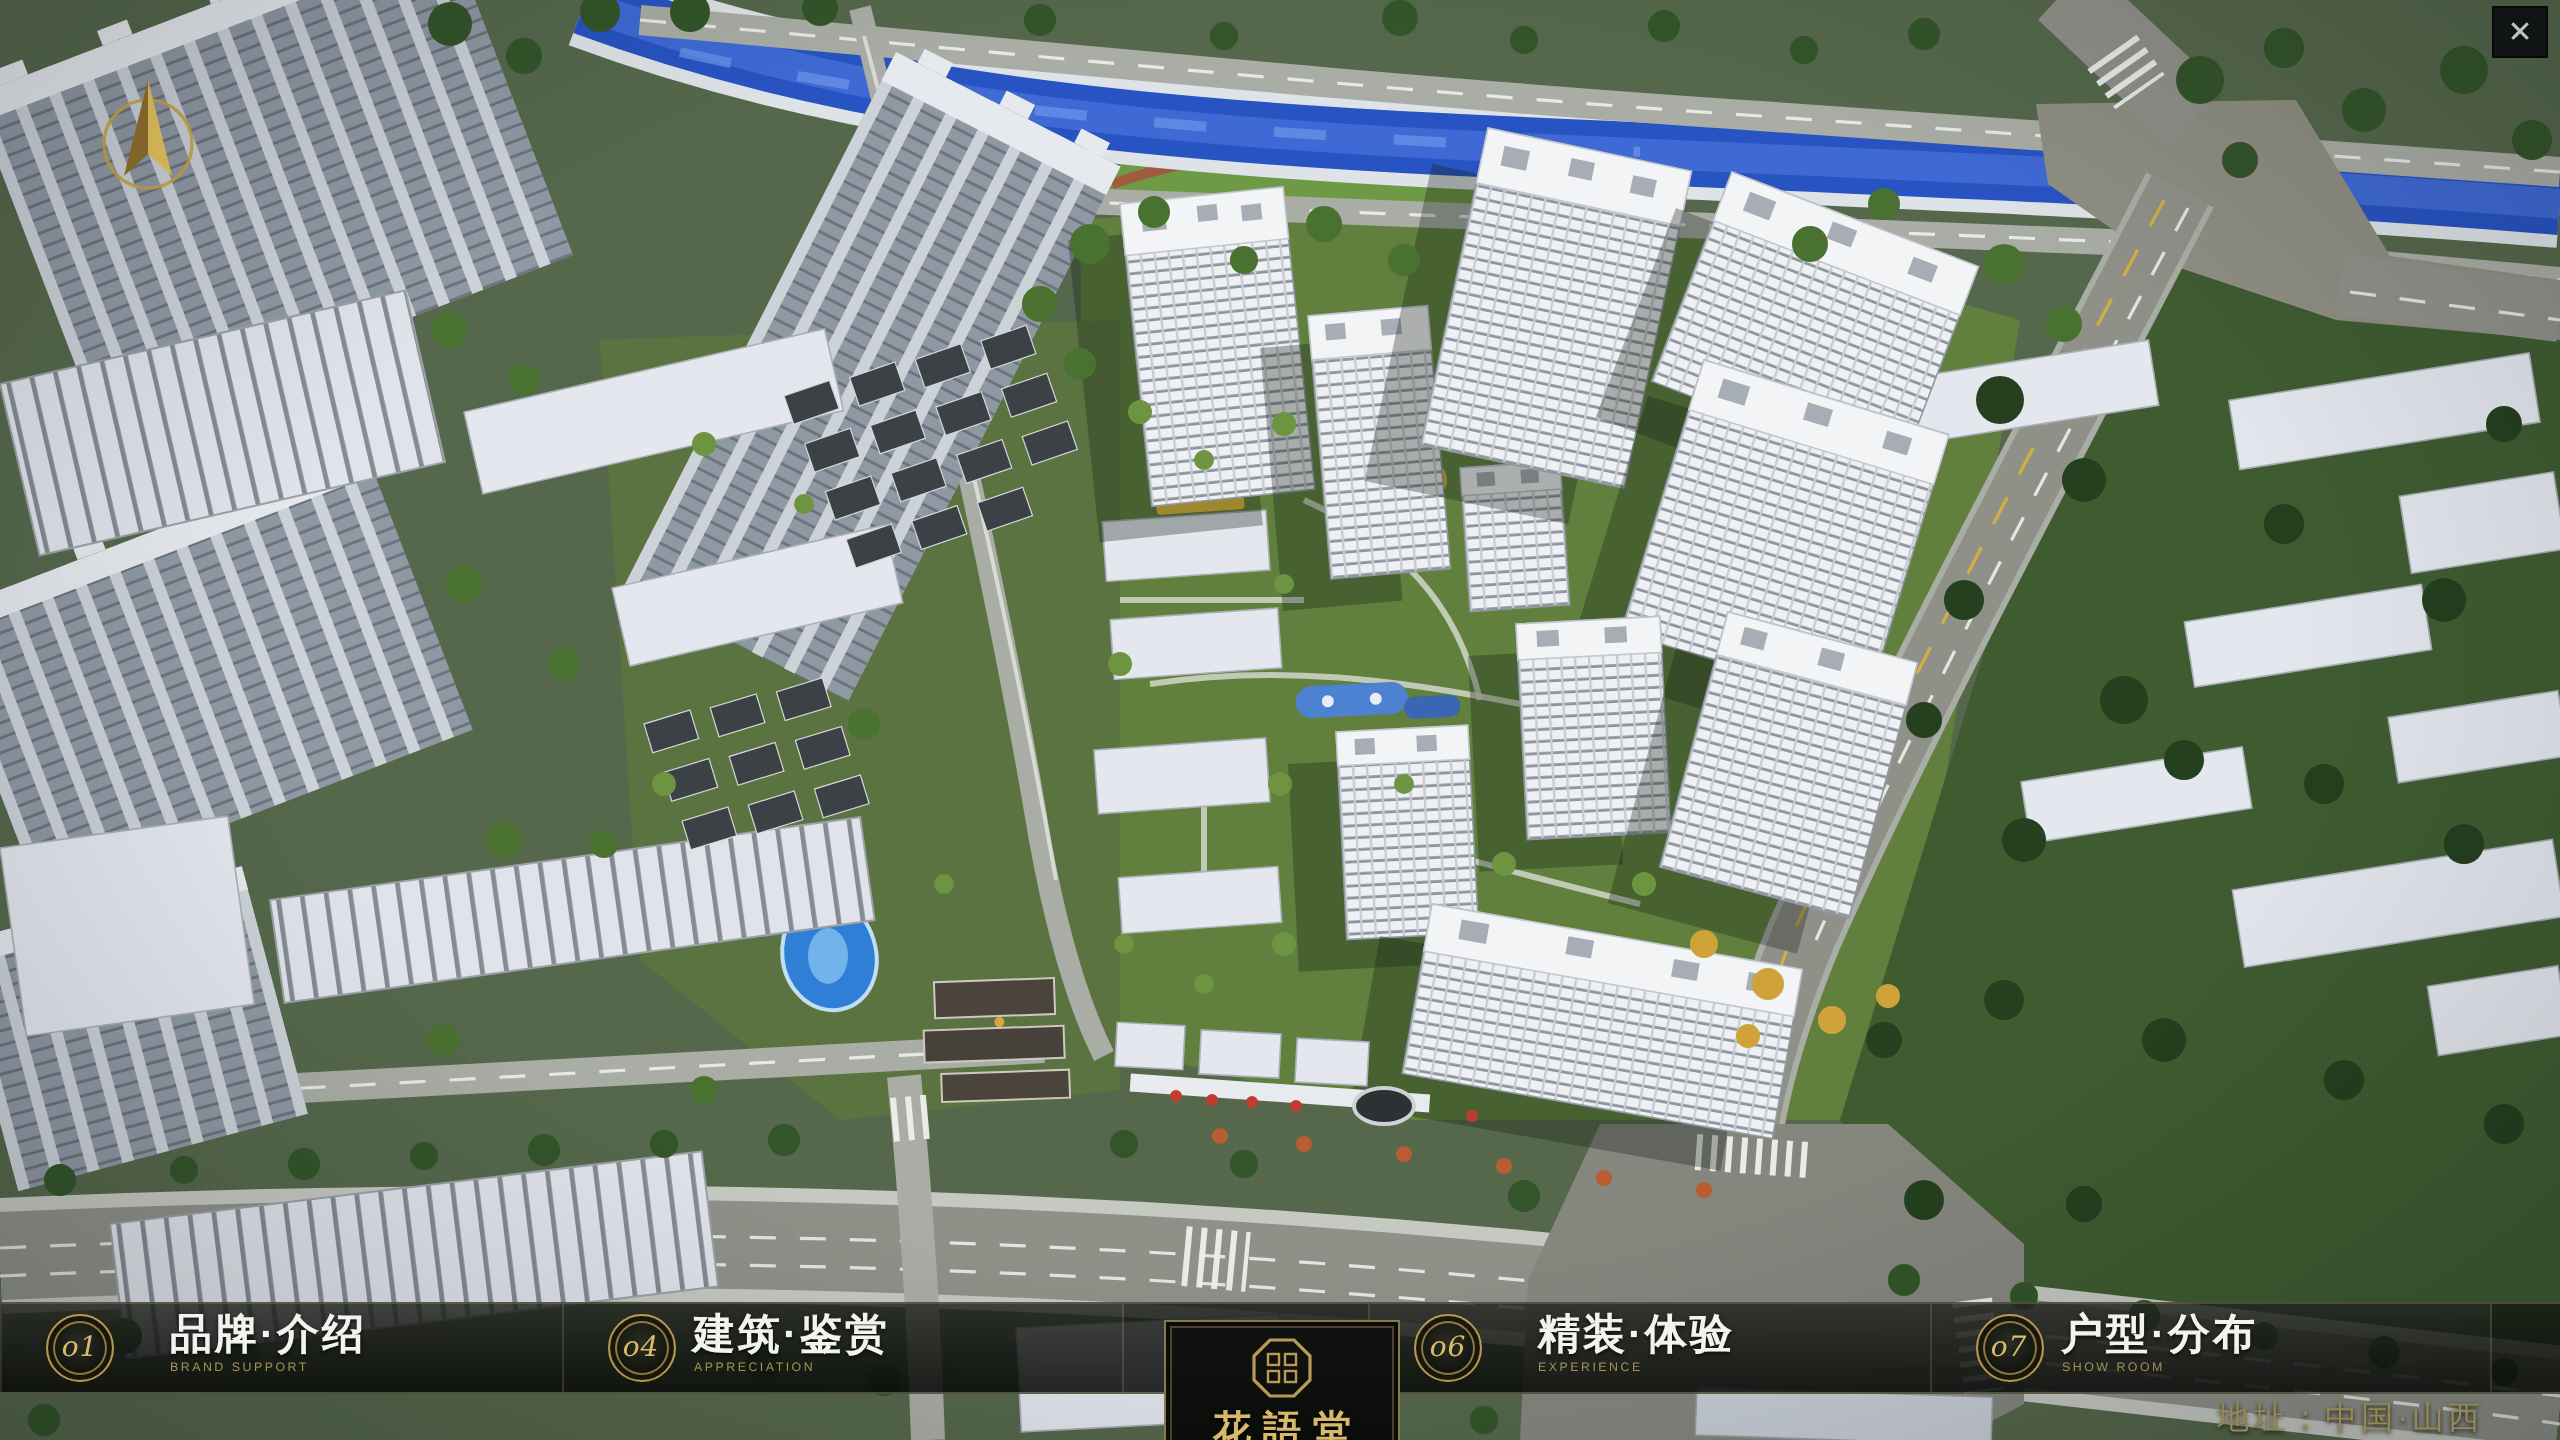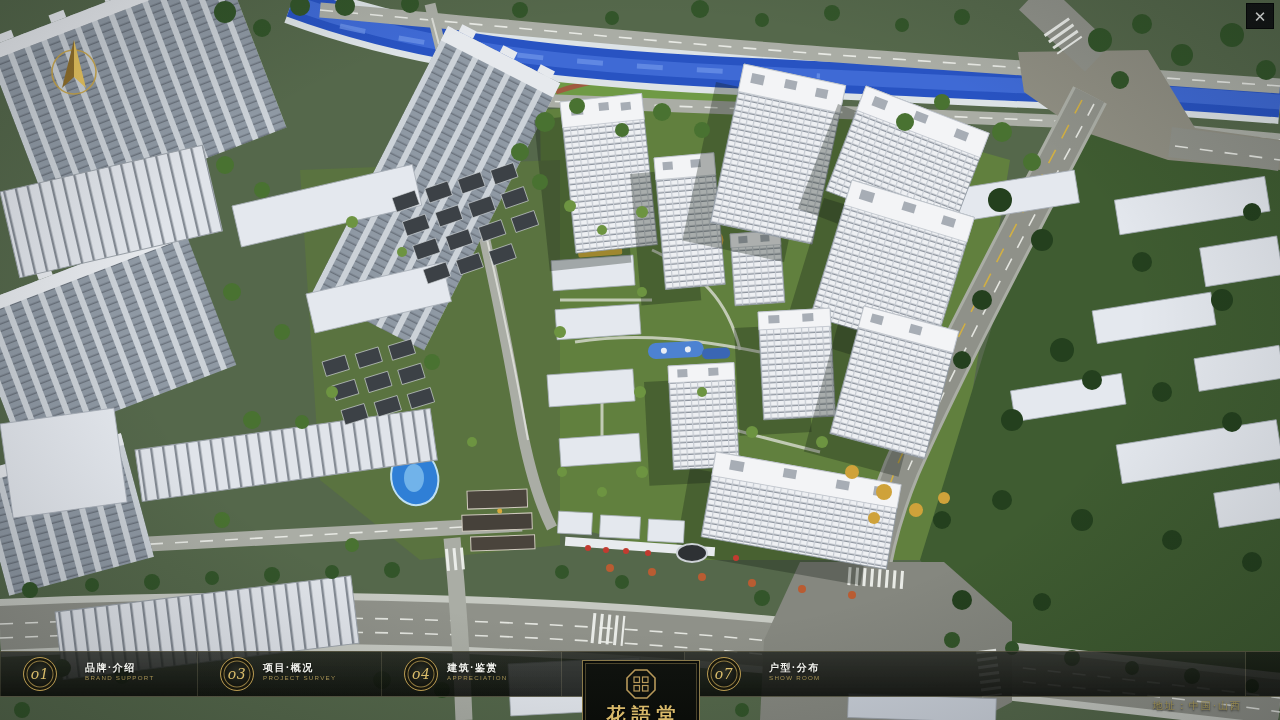--- a/index.html
+++ b/index.html
@@ -41,38 +41,38 @@
     border-right:1px solid rgba(200,190,150,.18);position:relative;cursor:pointer;
     background:linear-gradient(180deg,rgba(255,255,255,.04),rgba(0,0,0,.08));}
   .nav-item:first-child{border-left:1px solid rgba(200,190,150,.14);gap:28px;}
   .nav-circle{width:32px;height:32px;border-radius:50%;flex:0 0 32px;
     border:1.6px solid #b7995０;border:1.6px solid #b79950;
     box-shadow:inset 0 0 0 2.5px rgba(10,12,8,.9), inset 0 0 0 3.5px rgba(183,153,80,.75);
     background:radial-gradient(circle at 50% 42%,#2a2d24,#0c0e0a 75%);
     color:#d9bc6a;display:flex;align-items:center;justify-content:center;
     font-family:"DejaVu Serif",serif;font-style:italic;font-size:14px;letter-spacing:.5px;}
   .nav-text{display:flex;flex-direction:column;line-height:1.05;min-width:0;}
-  .nav-zh{color:#f2f3ee;font-weight:700;font-size:10px;letter-spacing:1.5px;white-space:nowrap;
+  .nav-zh{color:#f2f3ee;font-weight:700;font-size:21px;letter-spacing:1.5px;white-space:nowrap;
     text-shadow:0 1px 2px rgba(0,0,0,.7);}
   .nav-en{color:#a59154;font-size:10px;letter-spacing:2px;white-space:nowrap;
     transform:scale(.62);transform-origin:left top;margin-top:2px;}
   
   .logo-spacer{flex:0 0 122px;}
   .logo-box{position:absolute;left:582px;top:660px;width:118px;height:82px;z-index:6;
     background:linear-gradient(180deg,#10130f,#090b08);
     border:1px solid #8a7a4a;box-shadow:inset 0 0 0 2px #0a0c09, inset 0 0 0 3px rgba(150,130,80,.45);
     display:flex;flex-direction:column;align-items:center;justify-content:flex-start;
     padding-top:7px;box-sizing:border-box;cursor:pointer;}
   .logo-title{color:#d8b96a;font-family:"DejaVu Serif",serif;font-weight:700;
     font-size:19px;letter-spacing:6px;margin-top:2px;text-indent:6px;white-space:nowrap;
     text-shadow:0 1px 2px rgba(0,0,0,.8);}
   .logo-sub{width:64px;height:3px;margin-top:4px;
     background:linear-gradient(90deg,transparent,rgba(190,165,100,.55),transparent);}
   
-  .address{position:absolute;right:38px;top:699px;color:#96894f;font-size:10px;
+  .address{position:absolute;right:38px;top:699px;color:#96894f;font-size:16px;
     letter-spacing:2px;z-index:4;text-shadow:0 1px 2px rgba(0,0,0,.8);white-space:nowrap;}
   .vignette{position:absolute;inset:0;pointer-events:none;z-index:3;
     background:radial-gradient(ellipse at 50% 45%, rgba(0,0,0,0) 55%, rgba(5,8,12,.22) 100%);}
 </style>
 </head>
 <body>
 
 <div class="stage">
 
   <svg class="scene" viewBox="0 0 1280 720" xmlns="http://www.w3.org/2000/svg">
@@ -536,39 +536,39 @@
         <div class="nav-circle">
             <span>o1</span>
           </div>
         <div class="nav-text">
             <span class="nav-zh">品牌·介绍</span>
             <span class="nav-en">BRAND SUPPORT</span>
           </div>
       </div>
       <div class="nav-item">
         <div class="nav-circle">
-            <span>o3</span>
-          </div>
-        <div class="nav-text">
-            <span class="nav-zh">项目·概况</span>
-            <span class="nav-en">PROJECT SURVEY</span>
-          </div>
-      </div>
-      <div class="nav-item">
-        <div class="nav-circle">
             <span>o4</span>
           </div>
         <div class="nav-text">
             <span class="nav-zh">建筑·鉴赏</span>
             <span class="nav-en">APPRECIATION</span>
           </div>
       </div>
     </div>
     <div class="logo-spacer"></div>
     <div class="nav-group right">
+      <div class="nav-item">
+        <div class="nav-circle">
+            <span>o6</span>
+          </div>
+        <div class="nav-text">
+            <span class="nav-zh">精装·体验</span>
+            <span class="nav-en">EXPERIENCE</span>
+          </div>
+      </div>
       <div class="nav-item">
         <div class="nav-circle">
             <span>o7</span>
           </div>
         <div class="nav-text">
             <span class="nav-zh">户型·分布</span>
             <span class="nav-en">SHOW ROOM</span>
           </div>
       </div>
 

